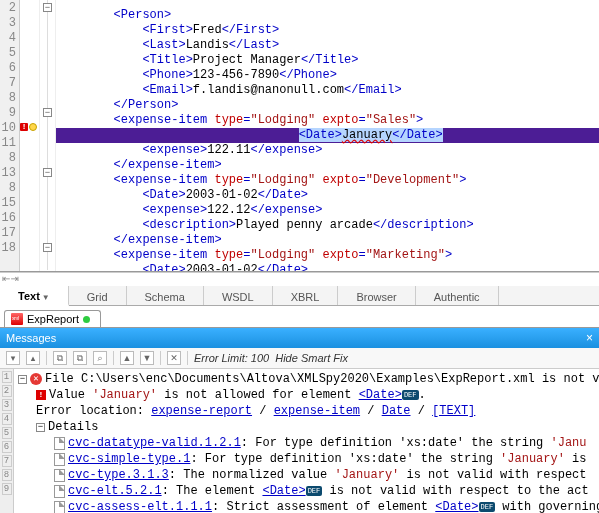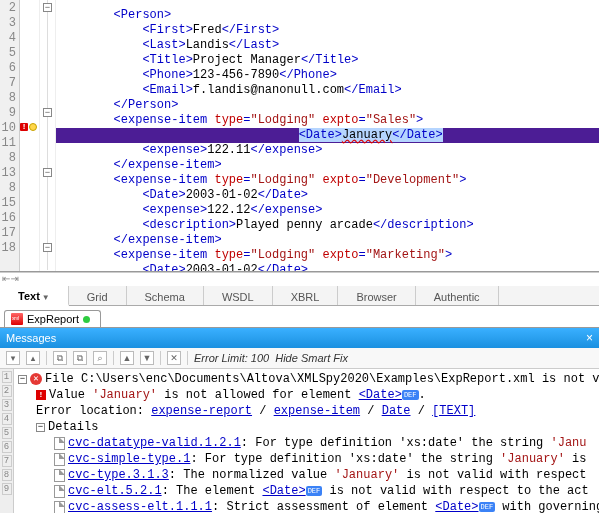--- a/index.html
+++ b/index.html
@@ -296,21 +296,21 @@
     position: absolute;
     right: -1px; top: -1px;
     border: 3px solid transparent;
     border-left-color: #999;
     border-bottom-color: #999;
   }
   .msg-tree .lk { color: #0000c8; text-decoration: underline; cursor: pointer; }
   .msg-tree .qv { color: #a31515; }
   .def-badge {
     display: inline-block;
-    background: #3b82f6;
+    background: #0c4a6e;
     color: #fff;
     font-size: 7px;
     padding: 0 2px;
     border-radius: 2px;
     line-height: 10px;
     vertical-align: middle;
   }
   .ind1 { padding-left: 18px; }
   .ind2 { padding-left: 36px; }
 </style>

